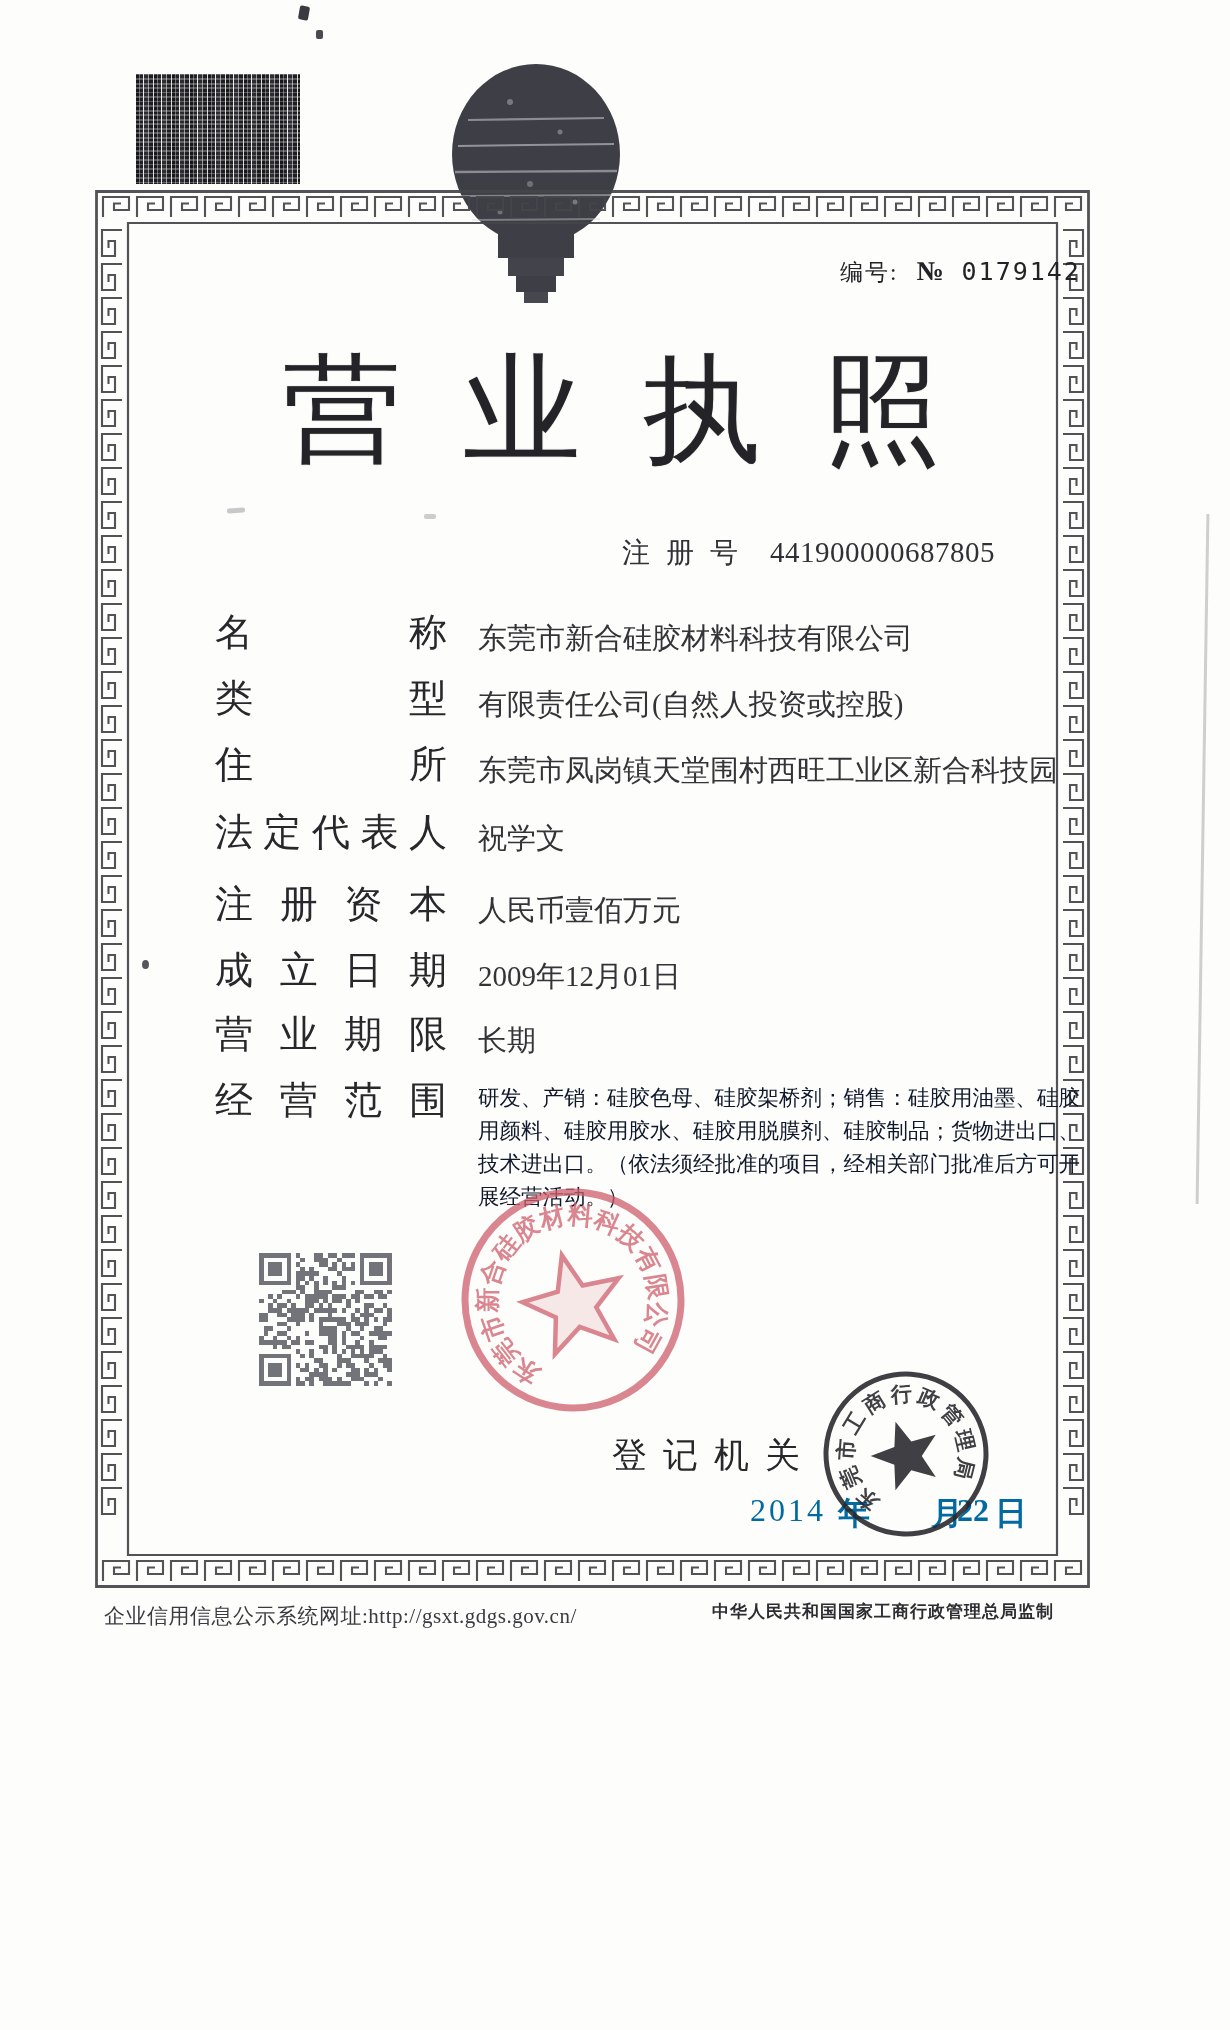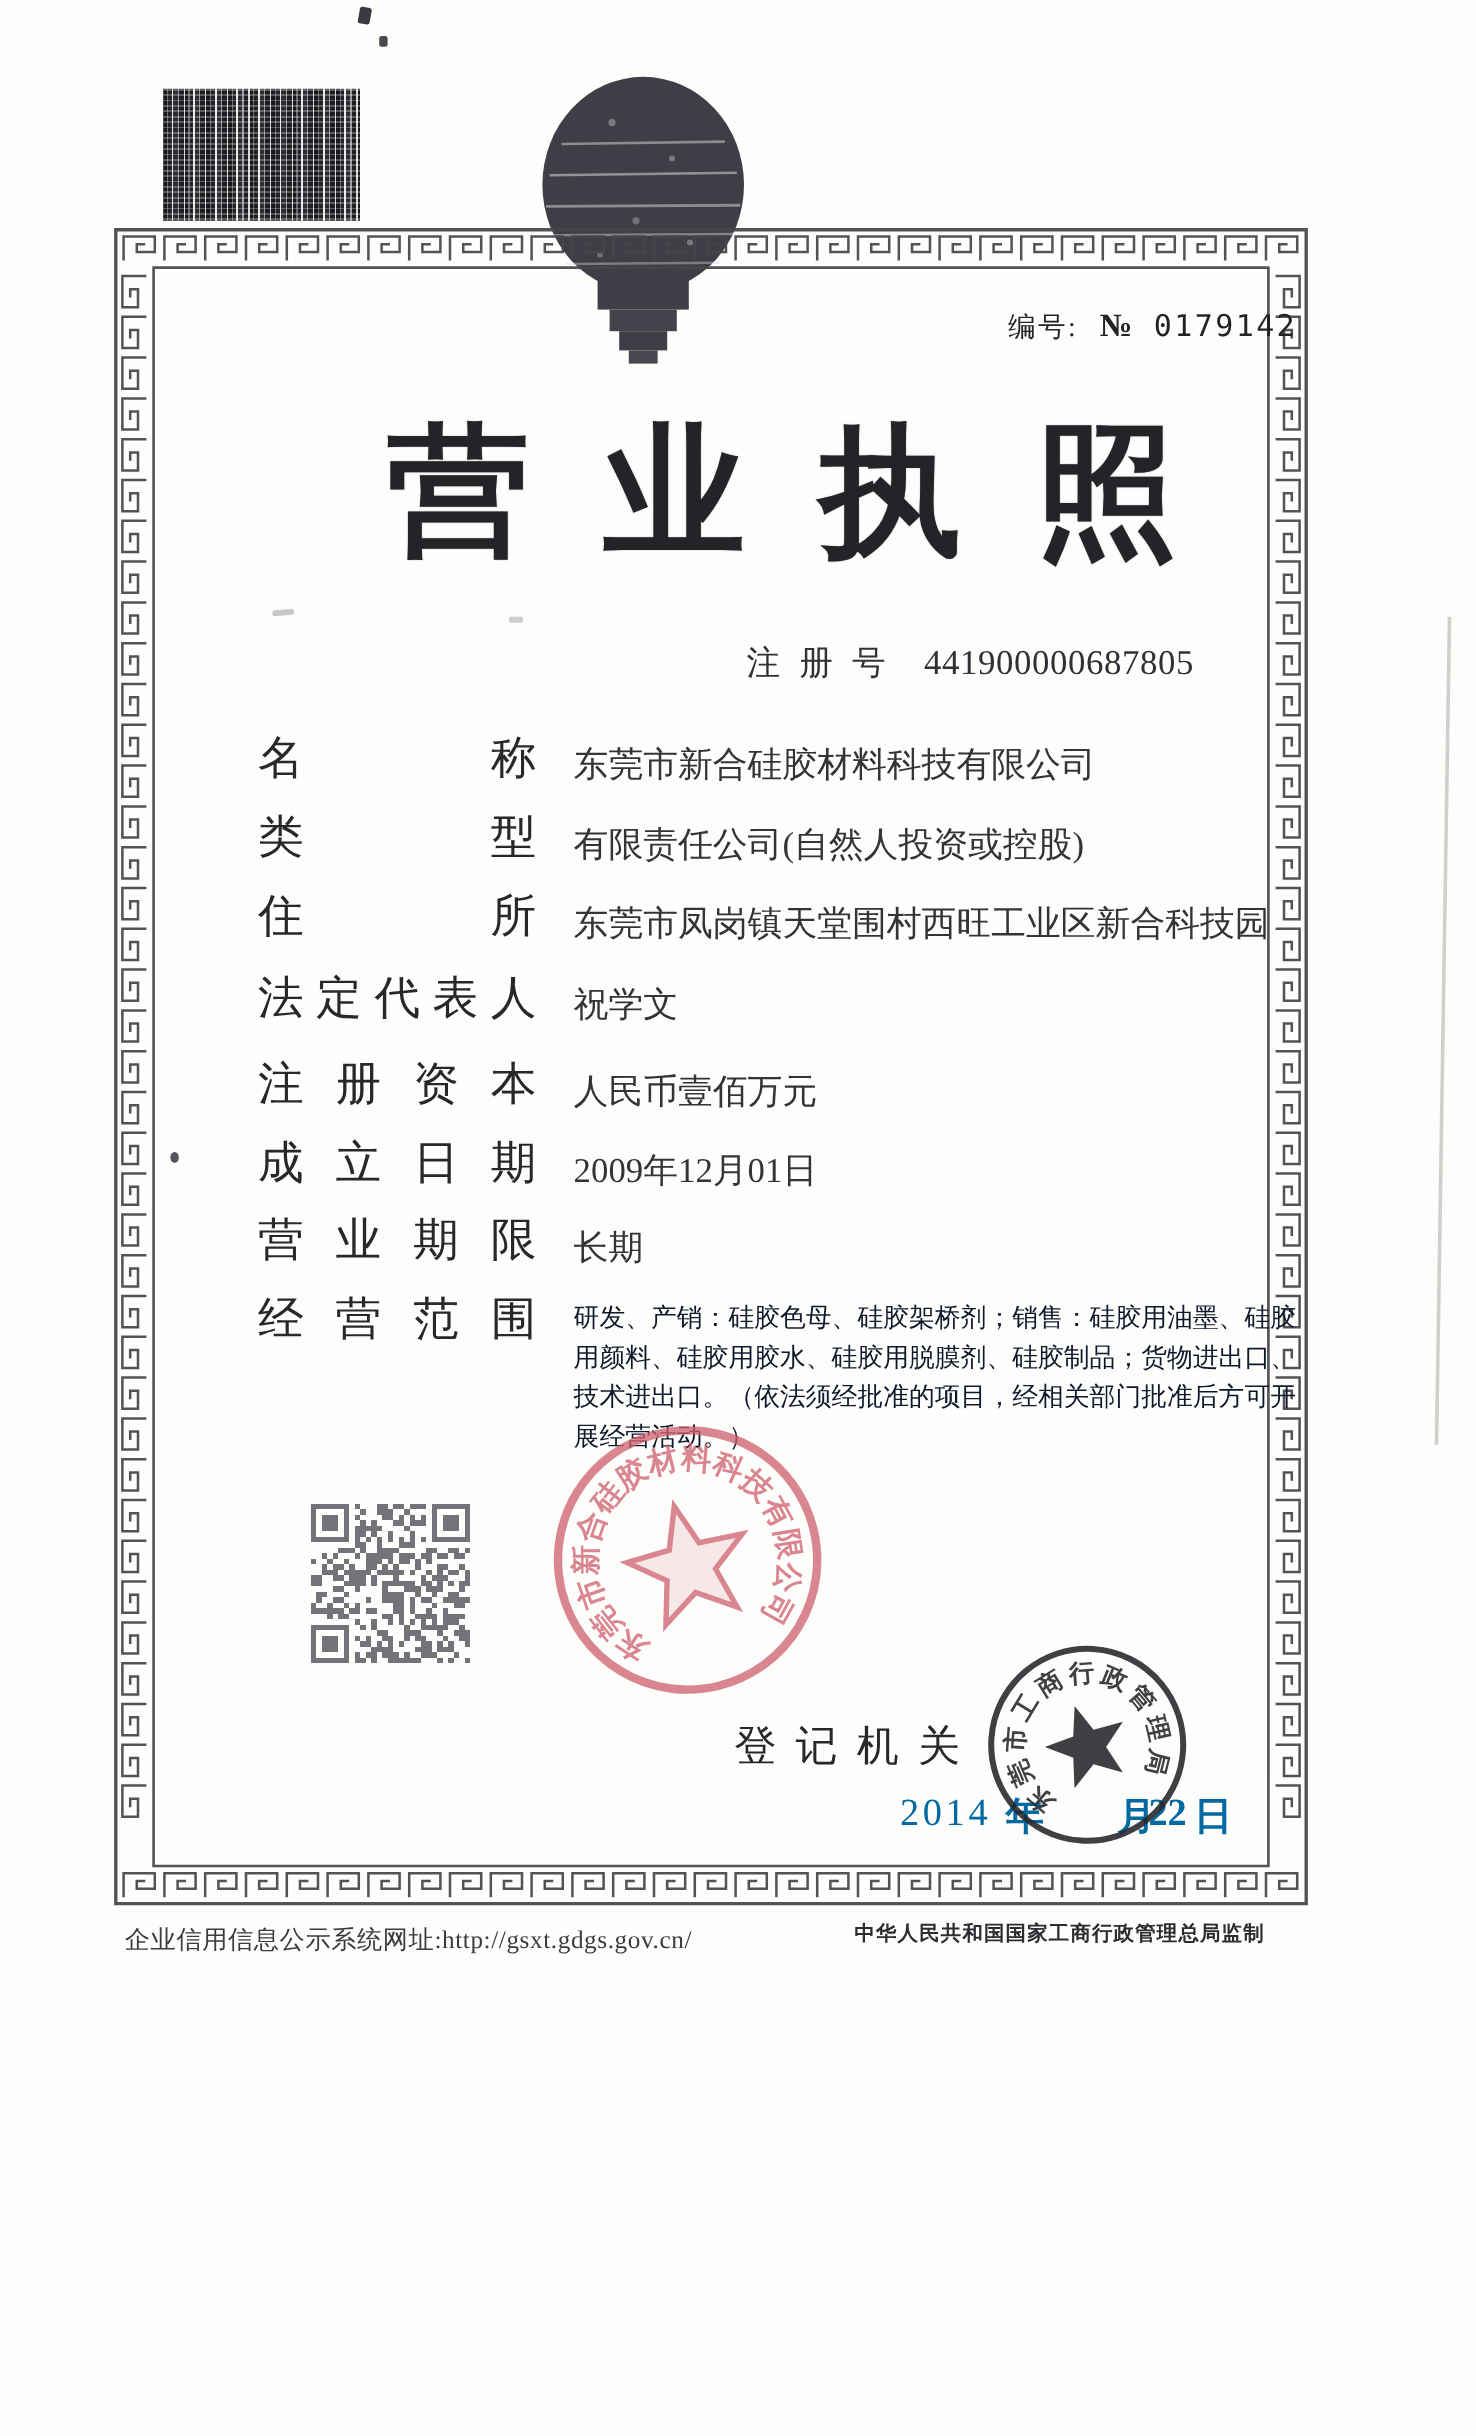--- a/index.html
+++ b/index.html
@@ -21,22 +21,22 @@
   
   #border{left:95px;top:190px;width:995px;height:1398px;opacity:.92;}
   
   .serial{left:840px;top:256px;display:flex;align-items:baseline;gap:18px;color:#232327;}
   .serial-label{font-size:23px;letter-spacing:2px;}
   .no-sym{font-size:27px;font-weight:700;}
   .serial-digits{font-size:25px;letter-spacing:2px;font-family:"DejaVu Sans Mono","Liberation Mono",monospace;}
   
   .title{
     left:283px;top:336px;font-family:"DejaVu Sans","Liberation Sans",sans-serif;
-    font-size:118px;font-weight:700;letter-spacing:62px;color:#242428;line-height:1.25;
-    text-shadow:0 0 1px rgba(60,60,60,.6);white-space:nowrap;margin-left:40px;
+    font-size:118px;font-weight:400;letter-spacing:62px;color:#242428;line-height:1.25;
+    text-shadow:0 0 1px rgba(60,60,60,.6);white-space:nowrap;
   }
   
   .regno{left:622px;top:534px;display:flex;align-items:baseline;color:#303036;}
   .regno-label{font-size:28px;display:flex;gap:16px;}
   .regno-value{font-size:29px;margin-left:32px;letter-spacing:.5px;}
   
   .field-row{position:absolute;left:215px;width:878px;}
   .field-row:nth-of-type(1){top:610px;} .field-row:nth-of-type(2){top:676px;}
   .field-row:nth-of-type(3){top:742px;} .field-row:nth-of-type(4){top:810px;}
   .field-row:nth-of-type(5){top:882px;} .field-row:nth-of-type(6){top:948px;}

